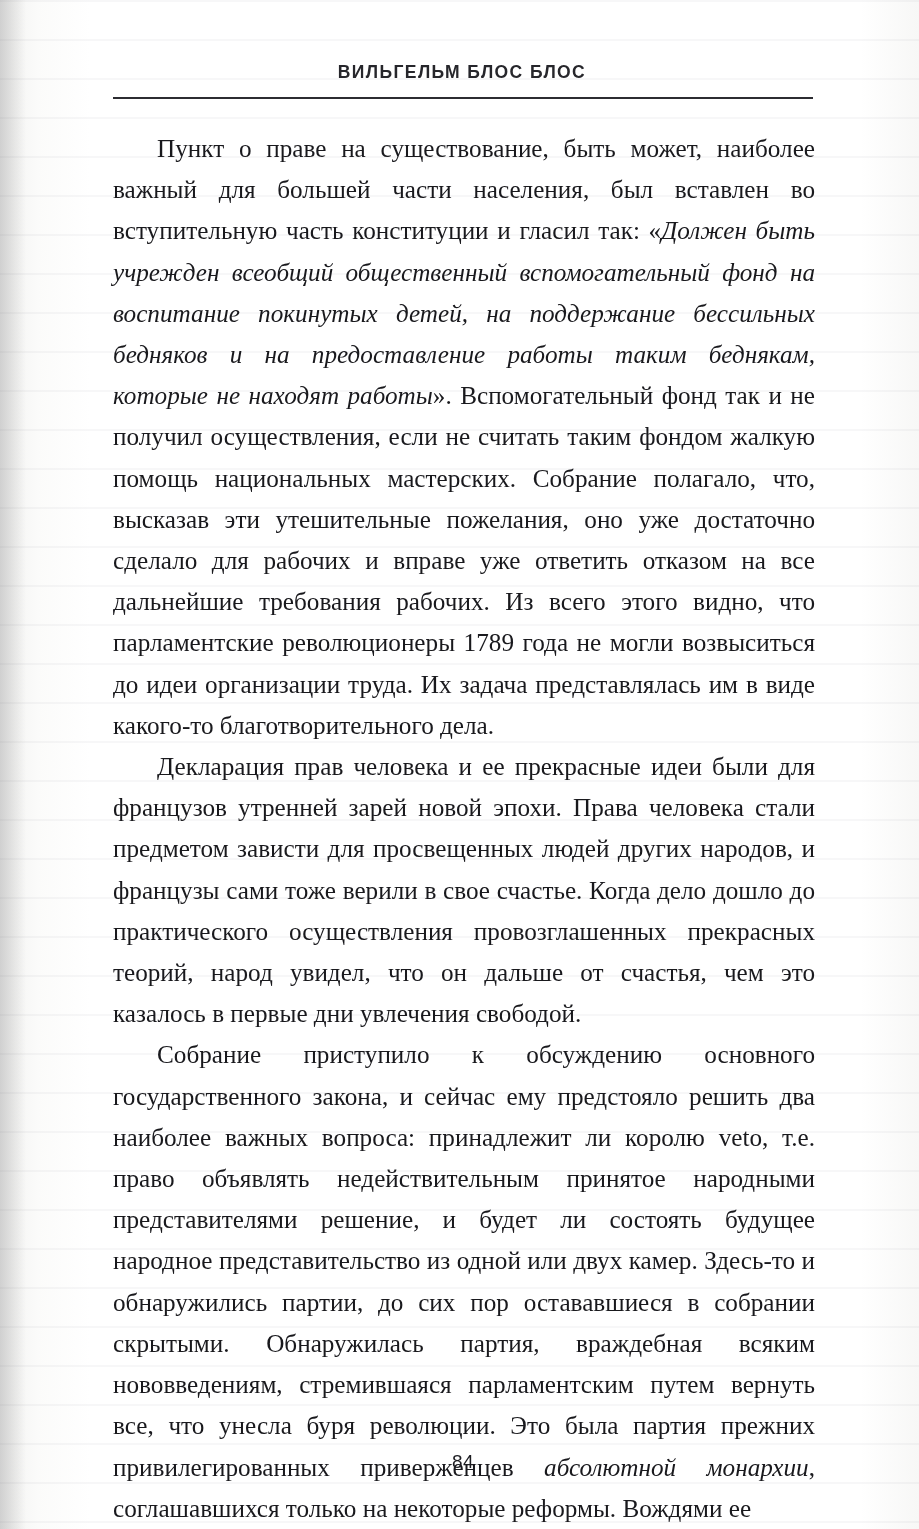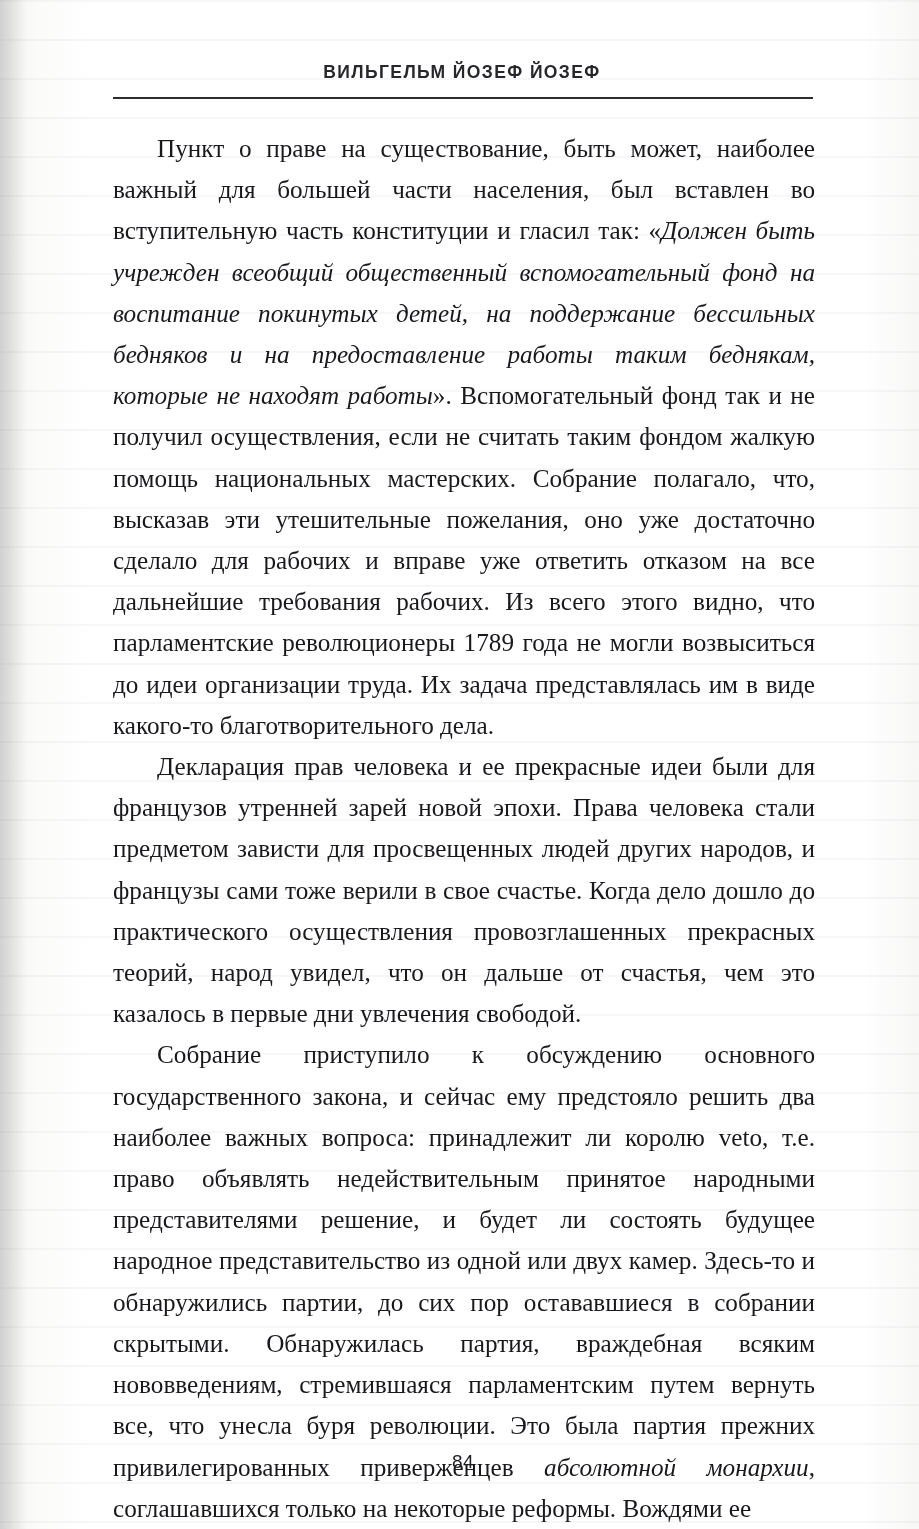--- a/index.html
+++ b/index.html
@@ -107,21 +107,21 @@
   }
 </style>
 </head>
 <body>
 
 <div class="page">
 
   <div class="bleed"></div>
   <div class="left-edge-shadow"></div>
 
-  <div class="running-head">ВИЛЬГЕЛЬМ ЙОЗЕФ ЙОЗЕФ</div>
+  <div class="running-head">ВИЛЬГЕЛЬМ БЛОС БЛОС</div>
 
   <div class="head-rule"></div>
 
   <div class="body-text">
     <p id="para-0"><span>Пункт о праве на существование, быть может, наиболее важный для большей части населения, был вставлен во вступительную часть конституции и гласил так: «</span><i>Должен быть учрежден всеобщий общественный вспомогательный фонд на воспитание покинутых детей, на поддержание бессильных бедняков и на предоставление работы таким беднякам, которые не находят работы</i><span>». Вспомогательный фонд так и не получил осуществления, если не считать таким фондом жалкую помощь национальных мастерских. Собрание полагало, что, высказав эти утешительные пожелания, оно уже достаточно сделало для рабочих и вправе уже ответить отказом на все дальнейшие требования рабочих. Из всего этого видно, что парламентские революционеры 1789 года не могли возвыситься до идеи организации труда. Их задача представлялась им в виде какого-то благотворительного дела.</span></p>
     <p id="para-1"><span>Декларация прав человека и ее прекрасные идеи были для французов утренней зарей новой эпохи. Права человека стали предметом зависти для просвещенных людей других народов, и французы сами тоже верили в свое счастье. Когда дело дошло до практического осуществления провозглашенных прекрасных теорий, народ увидел, что он дальше от счастья, чем это казалось в первые дни увлечения свободой.</span></p>
     <p id="para-2"><span>Собрание приступило к обсуждению основного государственного закона, и сейчас ему предстояло решить два наиболее важных вопроса: принадлежит ли королю veto, т.е. право объявлять недействительным принятое народными представителями решение, и будет ли состоять будущее народное представительство из одной или двух камер. Здесь-то и обнаружились партии, до сих пор остававшиеся в собрании скрытыми. Обнаружилась партия, враждебная всяким нововведениям, стремившаяся парламентским путем вернуть все, что унесла буря революции. Это была партия прежних привилегированных приверженцев </span><i>абсолютной монархии</i><span>, соглашавшихся только на некоторые реформы. Вождями ее</span></p>
   </div>
 
   <div class="folio">84</div>

